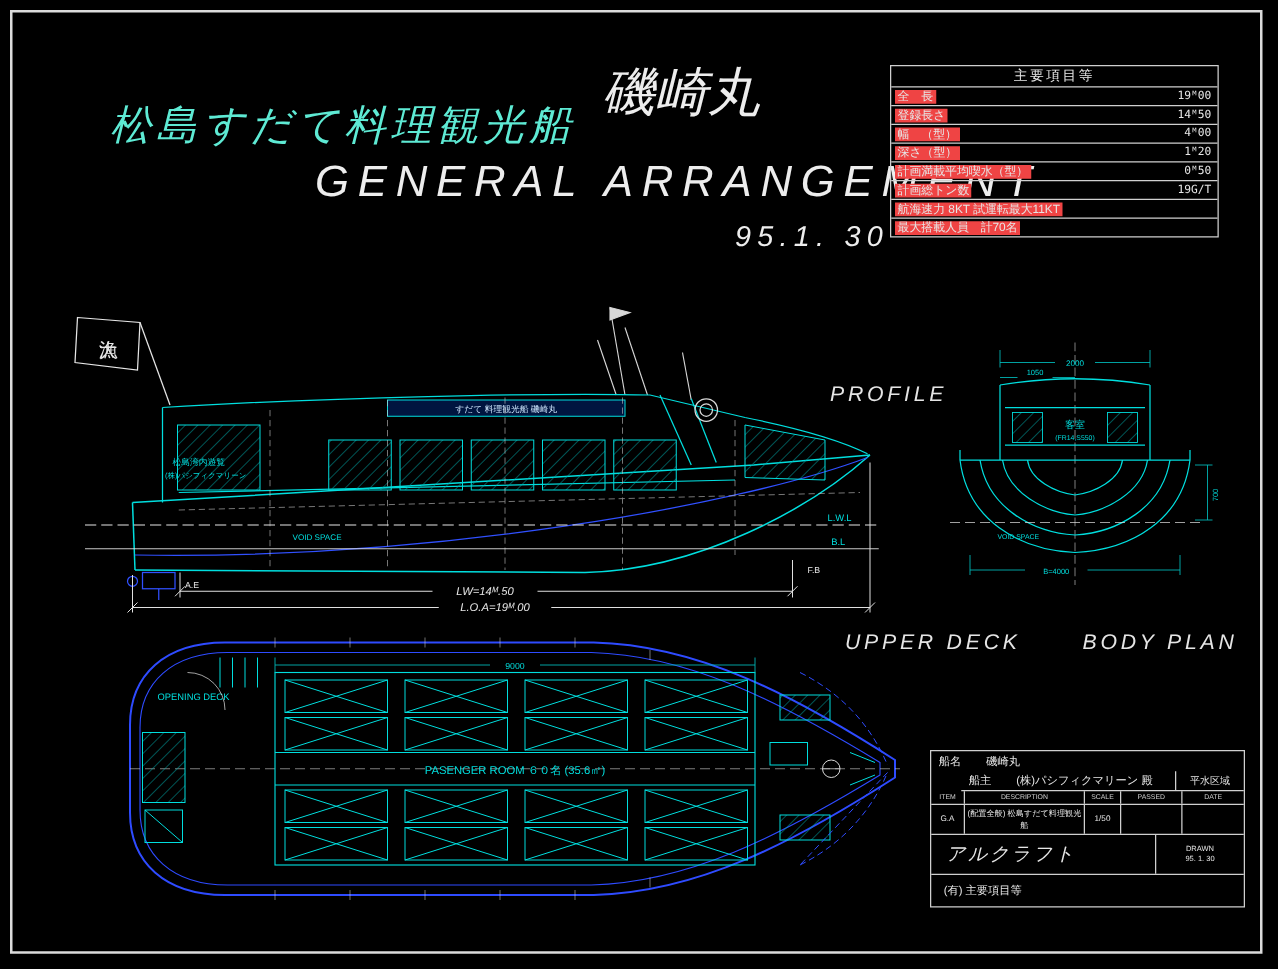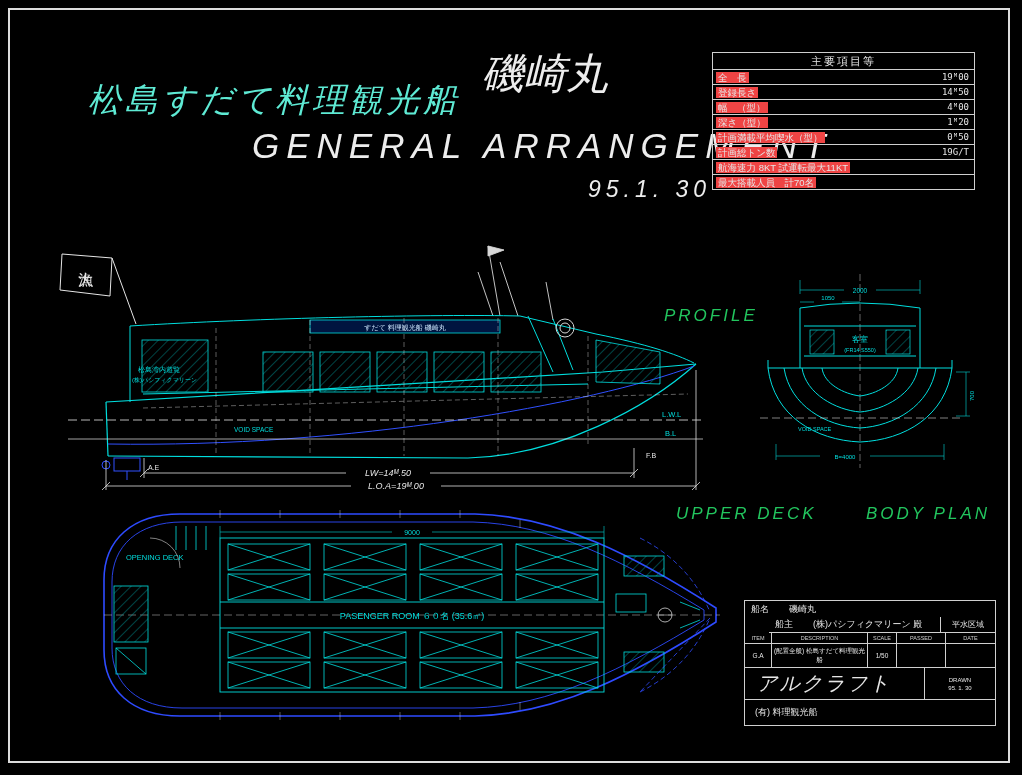--- a/index.html
+++ b/index.html
@@ -13,38 +13,38 @@
   .title-en{left:252px;top:126px;font-size:35px;font-style:italic;letter-spacing:7px;color:#ededed;white-space:nowrap;}
   .draw-date{left:588px;top:176px;font-size:23px;font-style:italic;letter-spacing:5px;color:#ededed;}
   
   .spec{left:712px;top:52px;width:263px;border:1px solid #cfcfcf;box-sizing:border-box;font-size:9.5px;}
   .spec-title{height:16px;line-height:16px;text-align:center;font-size:11px;letter-spacing:2px;}
   .spec-row{display:flex;height:14px;line-height:13px;border-top:1px solid #cfcfcf;align-items:center;}
   .spec-row .lbl{flex:1;padding-left:3px;white-space:nowrap;overflow:hidden;}
   .spec-row .lbl span{background:#ef4444;padding:0 2px;}
   .spec-row .val{min-width:0;padding-right:5px;text-align:right;white-space:nowrap;font-family:"DejaVu Sans Mono",monospace;font-size:9px;}
   
-  .vlabel{color:#22c55e;font-size:17px;font-style:italic;letter-spacing:3px;white-space:nowrap;}
+  .vlabel{color:#e5e5e5;font-size:17px;font-style:italic;letter-spacing:3px;white-space:nowrap;}
   
   .tblock{left:744px;top:600px;width:252px;height:126px;border:1px solid #cfcfcf;box-sizing:border-box;font-size:9px;}
   .tb-row{display:flex;box-sizing:border-box;align-items:center;}
   .tb-r1{height:16px;}
   .tb-r2{height:16px;border-bottom:1px solid #cfcfcf;margin-left:24px;}
   .tb-lab{width:34px;padding-left:6px;}
   .tb-val{flex:1;padding-left:4px;white-space:nowrap;overflow:hidden;}
   .tb-area{width:54px;font-size:8px;border-left:1px solid #cfcfcf;height:100%;display:flex;align-items:center;justify-content:center;}
   .tb-head{height:11px;font-size:5.5px;border-bottom:1px solid #cfcfcf;text-align:center;color:#cfcfcf;}
   .tb-data{height:24px;font-size:6.5px;border-bottom:1px solid #cfcfcf;text-align:center;}
   .c-item{width:26px;border-right:1px solid #cfcfcf;height:100%;display:flex;align-items:center;justify-content:center;}
   .c-desc{width:96px;border-right:1px solid #cfcfcf;height:100%;display:flex;align-items:center;justify-content:center;padding:0 1px;box-sizing:border-box;}
   .c-scale{width:28px;border-right:1px solid #cfcfcf;height:100%;display:flex;align-items:center;justify-content:center;}
   .c-passed{width:48px;border-right:1px solid #cfcfcf;height:100%;display:flex;align-items:center;justify-content:center;}
   .c-date{flex:1;height:100%;display:flex;align-items:center;justify-content:center;}
   .tb-co{height:32px;border-bottom:1px solid #cfcfcf;}
-  .tb-company{flex:1;font-size:20px;font-style:italic;letter-spacing:2px;padding-left:12px;}
+  .tb-company{flex:1;font-size:15px;font-style:italic;letter-spacing:2px;padding-left:12px;}
   .tb-drawn{width:70px;border-left:1px solid #cfcfcf;height:100%;display:flex;flex-direction:column;align-items:center;justify-content:center;font-size:6px;gap:2px;}
   .tb-designer{height:25px;font-size:9px;padding-left:10px;}
   svg text{font-family:"Liberation Sans",sans-serif;}
   .vflag{writing-mode:vertical-rl;}
 </style>
 </head>
 <body>
 
 <div class="abs frame"></div>
 
@@ -346,15 +346,15 @@
     <span class="c-date"></span>
   </div>
   <div class="tb-row tb-co">
     <span class="tb-company">アルクラフト</span>
     <span class="tb-drawn">
       <span>DRAWN</span>
       <span>95. 1. 30</span>
     </span>
   </div>
   <div class="tb-row tb-designer">
-    <span>(有) 料理観光船</span>
+    <span>(有) 主要項目等</span>
   </div>
 </div>
 
 </body></html>

